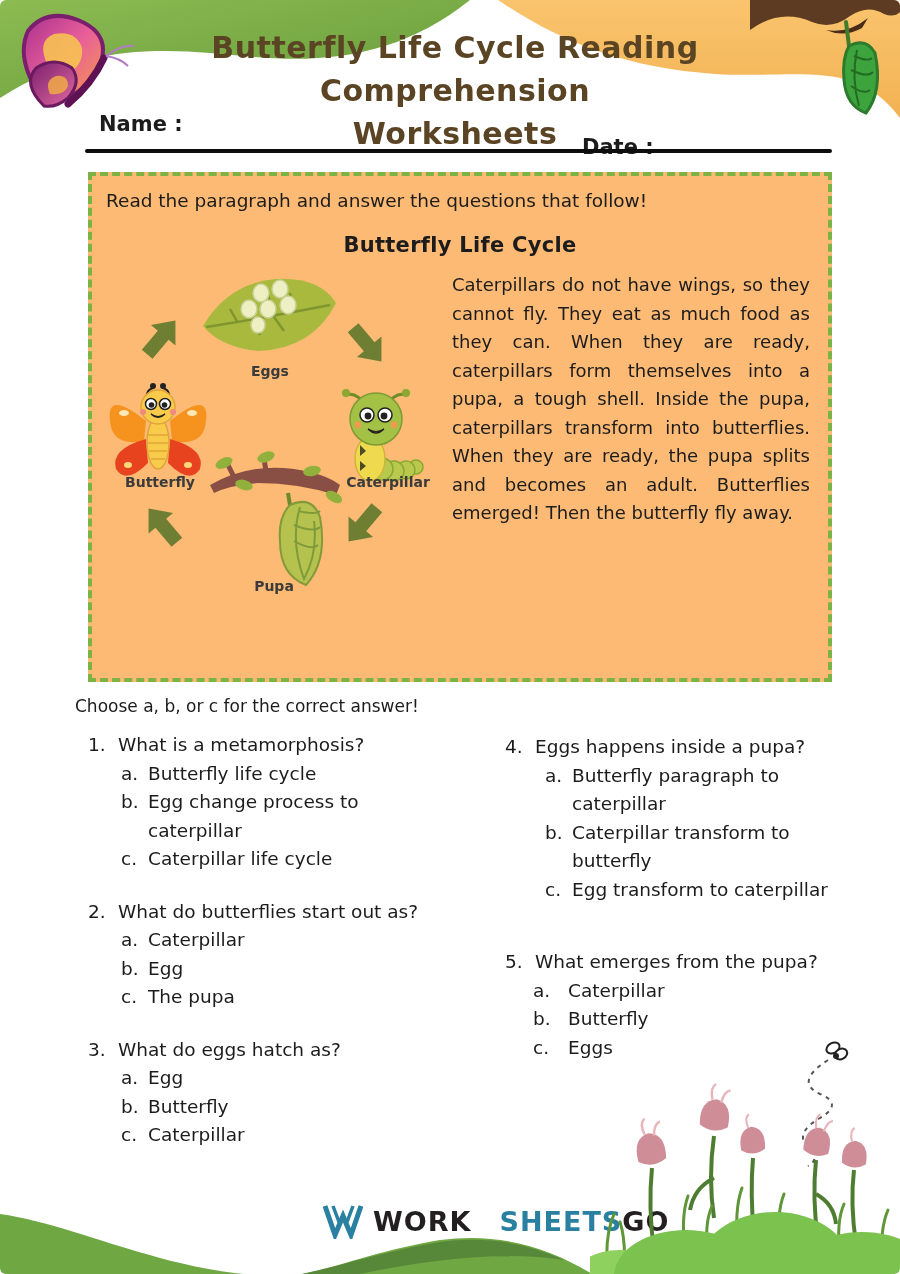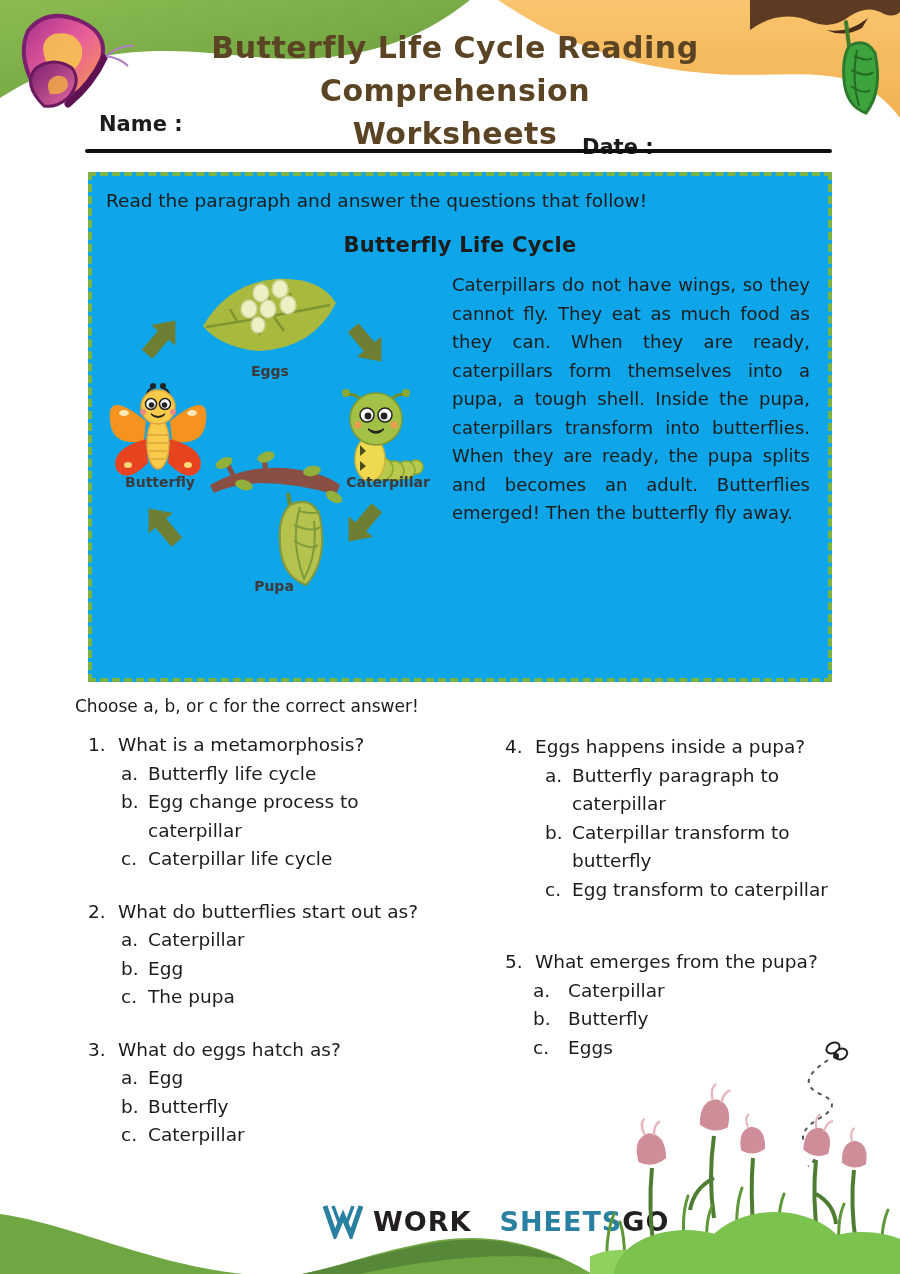--- a/index.html
+++ b/index.html
@@ -2,41 +2,42 @@
 <html><head>
 <meta charset="utf-8">
 <style>
   * { margin:0; padding:0; box-sizing:border-box; }
   html,body { background:#ffffff; }
   .page {
     position:relative; width:900px; height:1274px; margin:0 auto;
     background:#ffffff; overflow:hidden;
     font-family:"DejaVu Sans","Liberation Sans",sans-serif;
     color:#1c1c1c;
+    border-radius:6px;
   }
   svg text { font-family:"DejaVu Sans","Liberation Sans",sans-serif; }
 
   
   .hdr-waves { position:absolute; top:0; left:0; width:900px; height:125px; }
   .hdr-butterfly { position:absolute; top:6px; left:6px; width:135px; height:110px; }
   .hdr-branch { position:absolute; top:0; right:0; width:150px; height:125px; }
   .page-title {
     position:absolute; top:26px; left:90px; width:730px;
     text-align:center; font-size:30px; line-height:43px; font-weight:bold;
     letter-spacing:.5px;
   }
   .name-row { position:absolute; top:112px; left:95px; width:740px; font-weight:bold; font-size:21px; }
   .name-label { position:absolute; left:4px; top:0; }
   .date-label { position:absolute; left:487px; top:7px;margin-top:16px; }
   .head-rule { position:absolute; top:149px; left:85px; width:747px; height:4px; background:#0d0d0d; border-radius:2px; }
 
   
   .passage-box {
     position:absolute; top:172px; left:88px; width:744px; height:510px;
-    border:4px dashed #7cb342; background:#0ea5e9; padding:12px 14px 0 14px;
+    border:4px dashed #7cb342; background:#fdba74; padding:12px 14px 0 14px;
   }
   .passage-instruction { font-size:18.5px; margin-top:2px; }
   .passage-heading { text-align:center; font-weight:bold; font-size:21px; margin-top:22px; letter-spacing:.3px; }
   .passage-row { display:flex; margin-top:14px; }
   .cycle-diagram { width:340px; height:335px; flex:0 0 340px; margin-left:-8px; }
   .passage-text { flex:1; margin-left:14px; margin-right:4px; font-size:18px; line-height:28.5px; text-align:justify; }
   .passage-text p + p { margin-top:0; }
 
   
   .quiz-instruction { position:absolute; top:696px; left:75px; font-size:17px; }

